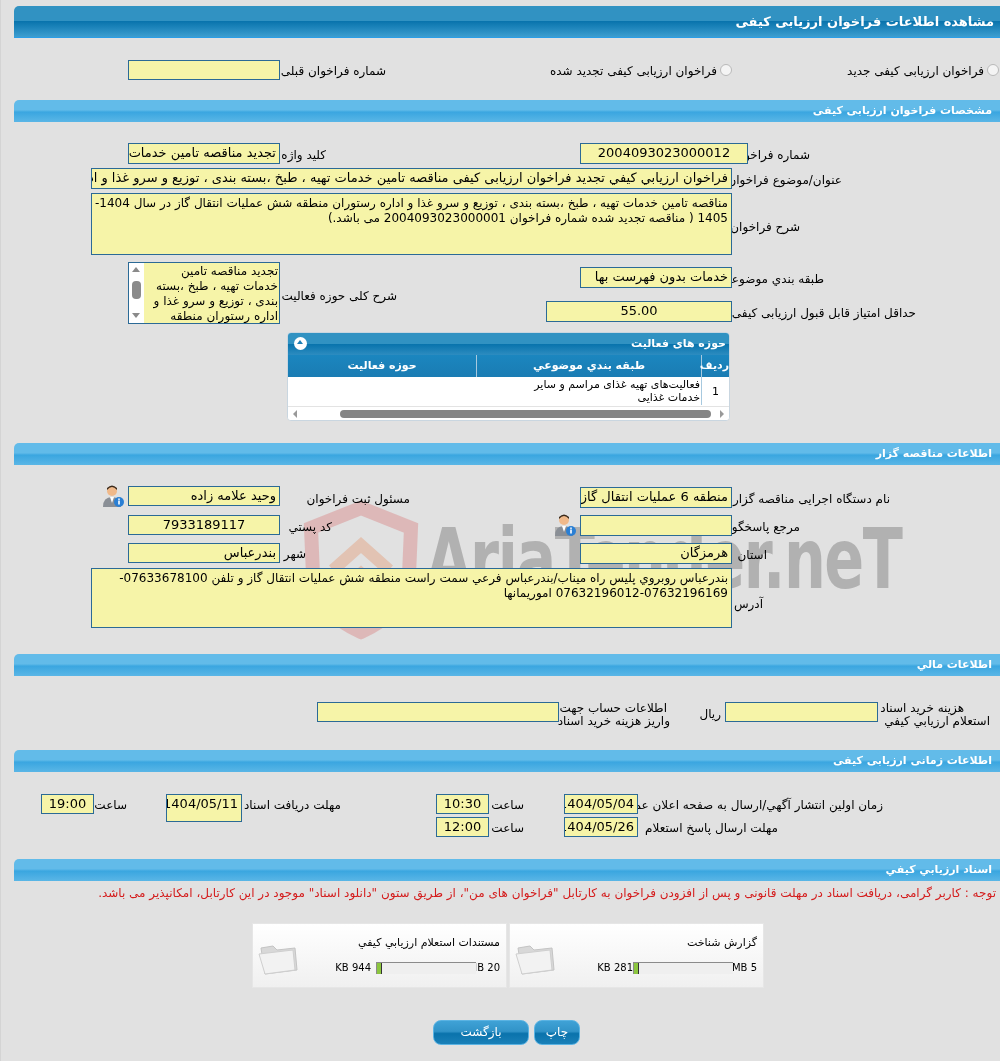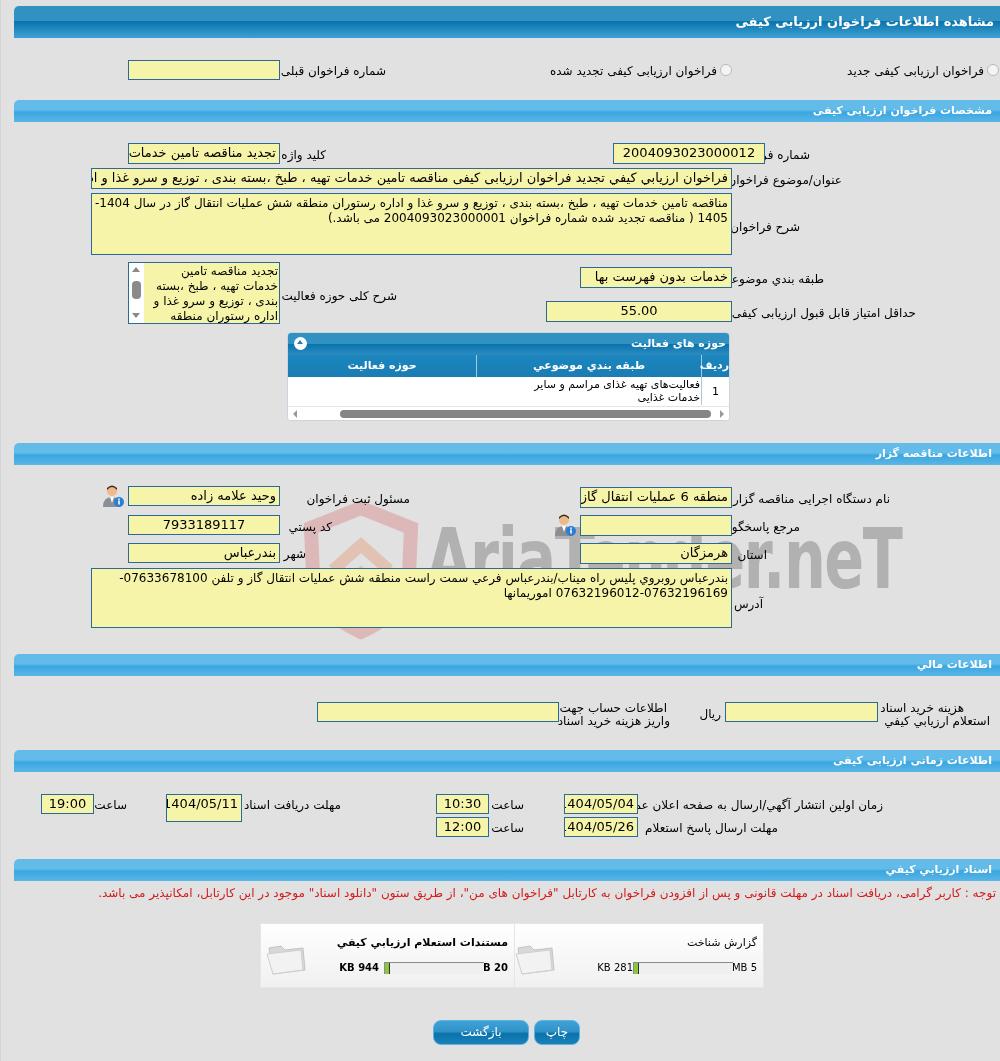--- a/index.html
+++ b/index.html
@@ -67,21 +67,21 @@
   <span class="radio" style="left:986px; top:64px;"></span>
   <span class="lbl" style="right:16px; top:63px;">فراخوان ارزیابی کیفی جدید</span>
   <span class="radio" style="left:719px; top:64px;"></span>
   <span class="lbl" style="right:283px; top:63px;">فراخوان ارزیابی کیفی تجدید شده</span>
   <span class="lbl" style="right:614px; top:63px;">شماره فراخوان قبلی</span>
   <div class="fld" style="left:127px; top:60px; width:152px; height:20px;"></div>
 
   <div class="sec-header" style="top:100px;">مشخصات فراخوان ارزیابی کیفی</div>
 
   <span class="lbl" style="right:190px; top:147px;">شماره فراخوان</span>
-  <div class="fld center" style="left:612px; top:143px; width:152px; height:21px;">2004093023000012</div>
+  <div class="fld center" style="left:579px; top:143px; width:168px; height:21px;">2004093023000012</div>
 
   <span class="lbl" style="right:674px; top:147px;">کلید واژه</span>
   <div class="fld" style="left:127px; top:143px; width:152px; height:21px; text-align:right;">تجدید مناقصه تامین خدمات</div>
 
   <span class="lbl" style="right:158px; top:172px;">عنوان/موضوع فراخوان</span>
   <div class="fld" style="left:90px; top:168px; width:641px; height:21px;">فراخوان ارزيابي كيفي تجدید فراخوان ارزیابی کیفی مناقصه تامین خدمات تهیه ، طبخ ،بسته بندی ، توزیع و سرو غذا و اداره رستوران</div>
 
   <span class="lbl" style="right:200px; top:219px;">شرح فراخوان</span>
   <div class="fld area" style="left:90px; top:193px; width:641px; height:62px;">مناقصه تامین خدمات تهیه ، طبخ ،بسته بندی ، توزیع و سرو غذا و اداره رستوران منطقه شش عملیات انتقال گاز در سال 1404-1405 ( مناقصه تجدید شده شماره فراخوان 2004093023000001 می باشد.)</div>
 
@@ -209,21 +209,21 @@
       <path d="M4 8 L16 6 L20 10 L38 8 L40 30 L8 34 Z" fill="#d8d8d8" stroke="#c4c4c4"></path>
       <path d="M2 14 L36 10 L38 30 L8 34 Z" fill="#f2f2f2" stroke="#cfcfcf"></path>
     </svg>
     <div class="doc-max">5 MB</div>
     <div class="doc-bar">
         <span class="fill"></span>
       </div>
     <div class="doc-used" style="right:130px;">281 KB</div>
   </div>
 
-  <div class="doc-card" style="left:259px;font-weight:bold;">
+  <div class="doc-card" style="left:251px;">
     <div class="doc-title">مستندات استعلام ارزيابي كيفي</div>
     <svg class="doc-folder" viewBox="0 0 42 36">
       <path d="M4 8 L16 6 L20 10 L38 8 L40 30 L8 34 Z" fill="#d8d8d8" stroke="#c4c4c4"></path>
       <path d="M2 14 L36 10 L38 30 L8 34 Z" fill="#f2f2f2" stroke="#cfcfcf"></path>
     </svg>
     <div class="doc-max">20 MB</div>
     <div class="doc-bar">
         <span class="fill"></span>
       </div>
     <div class="doc-used" style="right:135px;">944 KB</div>

